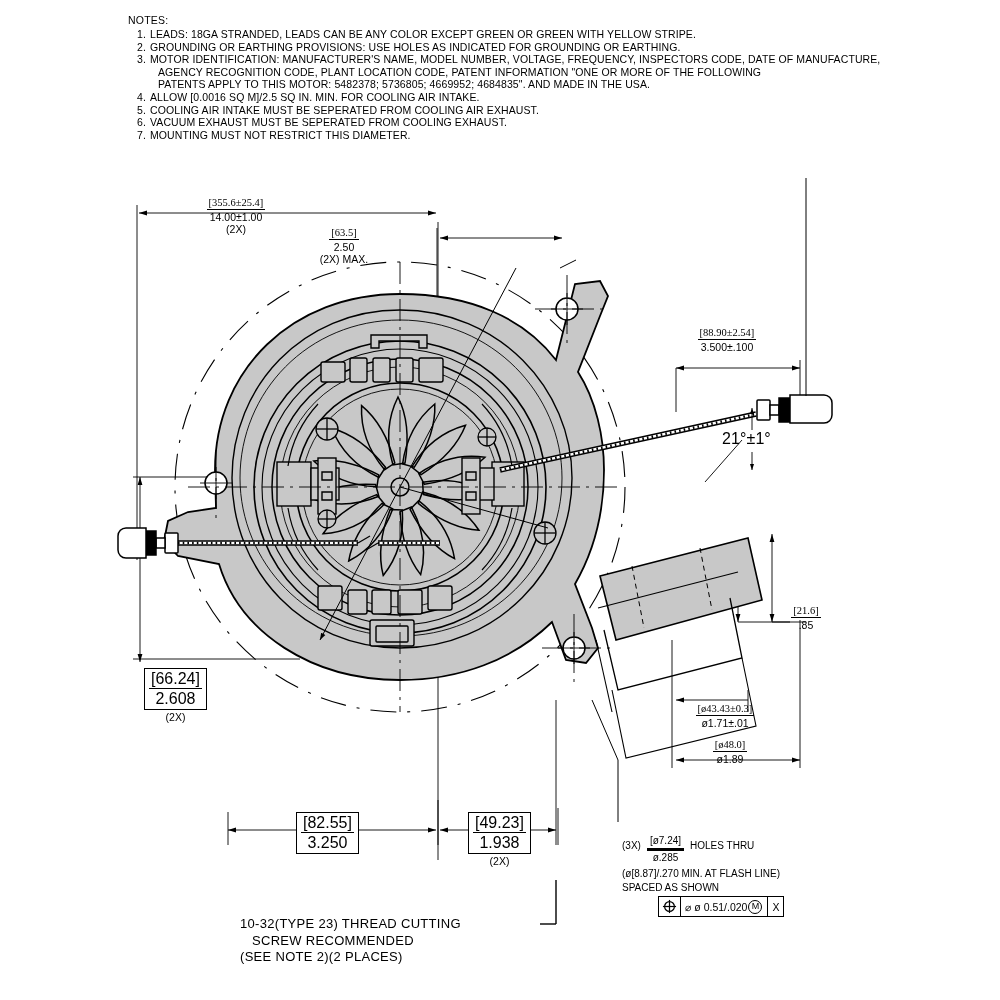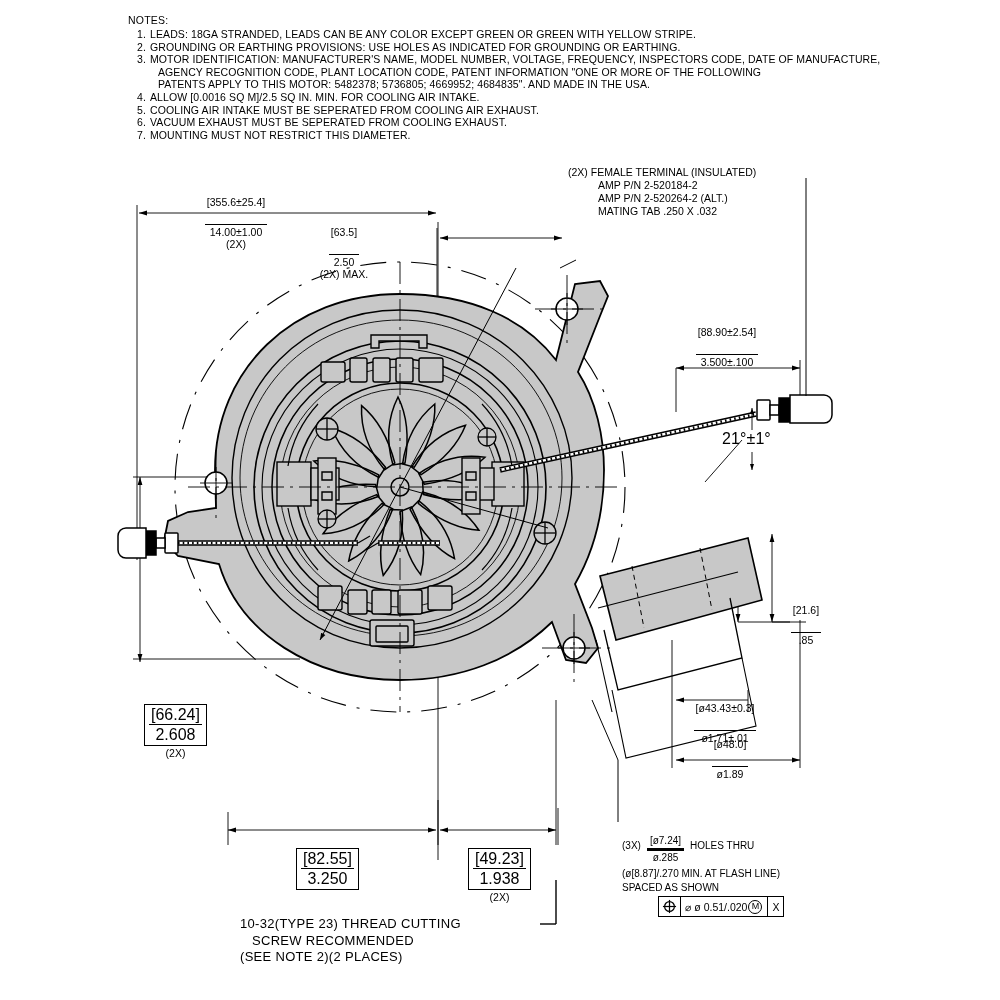--- a/index.html
+++ b/index.html
@@ -65,31 +65,31 @@
   .dimstack {
     position: absolute;
     text-align: center;
     font-size: 10.5px;
     line-height: 12.4px;
     color: #000;
     white-space: nowrap;
   }
   .dimstack .mm {
     border-bottom: 1px solid #000;
-    padding: 0 2px 16px 2px;
+    padding: 0 2px 0px 2px;
     display: inline-block;
+    font-family: Liberation Serif, serif;
   }
   .dimstack .in { padding-top: 0.5px; display: block; }
   .dimstack .qty { display: block; }
   .boxed {
     border: 1px solid #000;
     background: #fff;
     padding: 1px 4px 1px 4px;
     display: inline-block;
-    margin-top: 36px;
   }
   .boxed .mm { border-bottom: 1px solid #000; display: block; padding: 0 2px; }
   .boxed .in { display: block; padding-top: 0.5px; }
 
   .gdt {
     position: absolute;
     display: flex;
     border: 1.2px solid #000;
     background: #fff;
     height: 19px;
@@ -486,26 +486,20 @@
     <div class="note-row">
       <span class="note-num">6.</span>
       <span class="note-text">VACUUM EXHAUST MUST BE SEPERATED FROM COOLING EXHAUST.</span>
     </div>
     <div class="note-row">
       <span class="note-num">7.</span>
       <span class="note-text">MOUNTING MUST NOT RESTRICT THIS DIAMETER.</span>
     </div>
   </div>
 
-  <div class="term-cap" style="left:568px; top:166px;">
-    <div>(2X) FEMALE TERMINAL (INSULATED)</div>
-    <div style="padding-left:30px;">AMP P/N 2-520184-2</div>
-    <div style="padding-left:30px;">AMP P/N 2-520264-2 (ALT.)</div>
-    <div style="padding-left:30px;">MATING TAB .250 X .032</div>
-  </div>
 
 
   <div class="dimstack" style="left:168px; top:196px; width:136px;">
     <span class="mm">[355.6±25.4]</span>
     <span class="in">14.00±1.00</span>
     <span class="qty">(2X)</span>
   </div>
 
   <div class="dimstack" style="left:296px; top:226px; width:96px;">
     <span class="mm">[63.5]</span>

